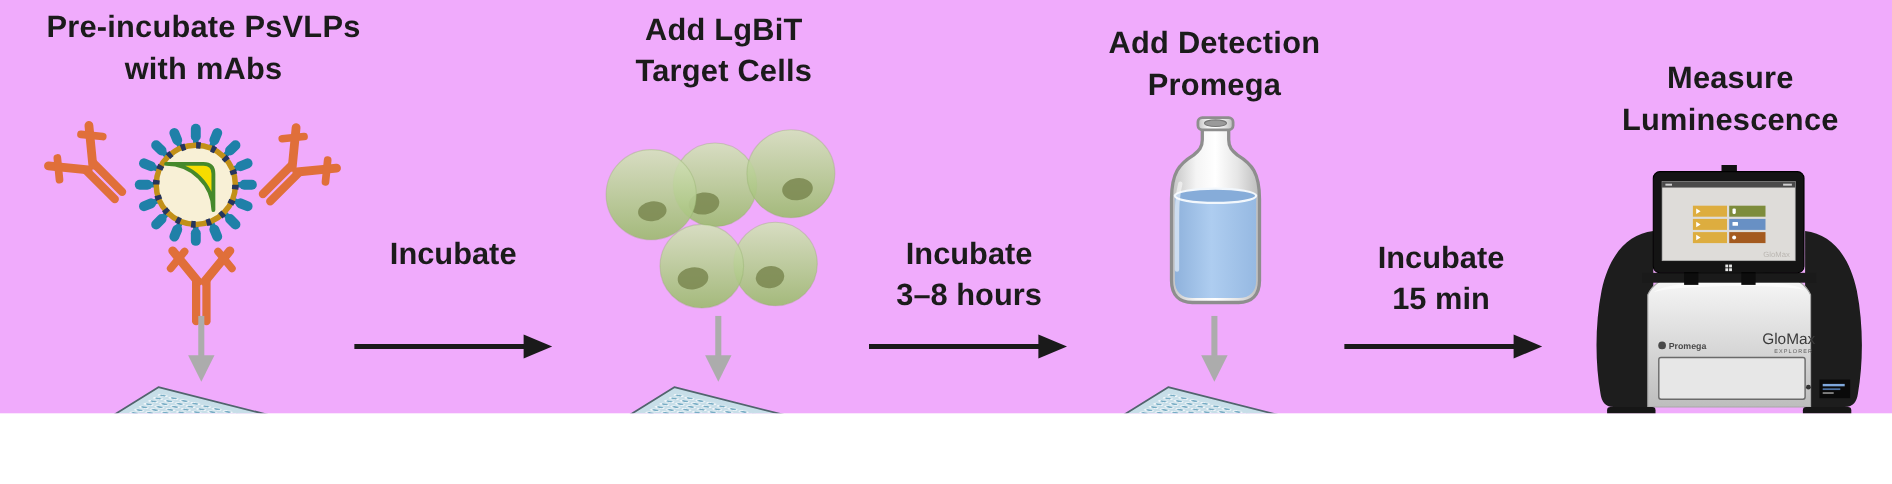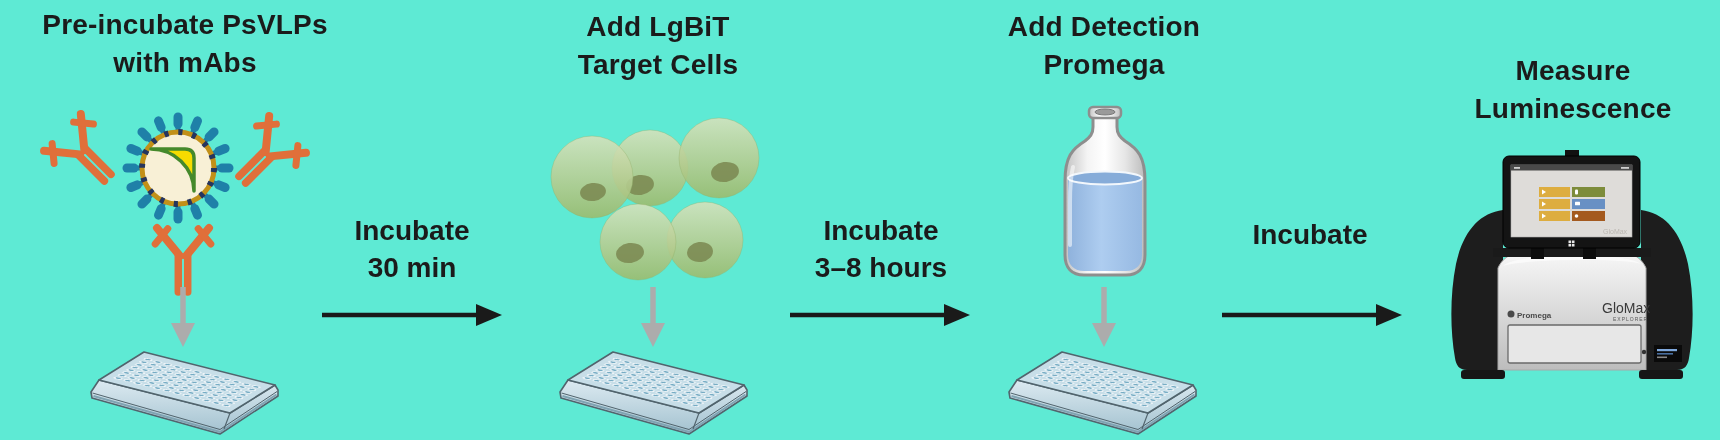--- a/index.html
+++ b/index.html
@@ -1,16 +1,16 @@
 <!DOCTYPE html>
 <html><head>
 <meta charset="utf-8">
 <style>
   html,body{margin:0;padding:0;background:#fff;}
-  #canvas{position:relative;width:1720px;height:440px;background:#5eead4;overflow:hidden;
+  #canvas{position:relative;width:1720px;height:376px;background:#f0abfc;overflow:hidden;
           font-family:"Liberation Sans","DejaVu Sans",sans-serif;}
   .step-title{position:absolute;width:400px;text-align:center;
               font-weight:700;font-size:28px;line-height:38px;color:#1b1b1b;letter-spacing:.2px;}
   .step-title span{display:block;}
   .trans-label{position:absolute;width:260px;text-align:center;
                font-weight:700;font-size:28px;line-height:37px;color:#1b1b1b;}
   .trans-label span{display:block;}
   .abs{position:absolute;}
   svg{display:block;overflow:visible;}
 </style>
@@ -127,21 +127,20 @@
       </svg>
     <svg class="abs" style="left:87px;top:335px" width="200" height="105">
         <use href="#sym-plate"></use>
       </svg>
   </div>
 
   
   <div style="display:contents">
     <div class="trans-label" style="left:282px;top:212px">
       <span>Incubate</span>
-      <span>30 min</span>
     </div>
     <svg class="abs" style="left:322px;top:301px" width="180" height="28">
         <use href="#sym-black-arrow"></use>
       </svg>
   </div>
 
   
   <div style="display:contents">
     <div class="step-title" style="left:458px;top:8px">
       <span>Add LgBiT</span>
@@ -185,21 +184,21 @@
       <span>Incubate</span>
       <span>3–8 hours</span>
     </div>
     <svg class="abs" style="left:790px;top:301px" width="180" height="28">
         <use href="#sym-black-arrow"></use>
       </svg>
   </div>
 
   
   <div style="display:contents">
-    <div class="step-title" style="left:904px;top:8px">
+    <div class="step-title" style="left:904px;top:20px">
       <span>Add Detection</span>
       <span>Promega</span>
     </div>
 
     <svg class="abs" style="left:1060px;top:105px" width="90" height="175" viewBox="0 0 90 175">
       <path d="M33,12 L33,22 C33,29 30,32 25,36 C12,44 5,52 5,76 L5,150 C5,163 12,170 24,170 L66,170
                C78,170 85,163 85,150 L85,76 C85,52 78,44 65,36 C60,32 57,29 57,22 L57,12 Z" fill="url(#glassGrad)" stroke="#8e8e8e" stroke-width="3" stroke-linejoin="round"></path>
       <path d="M8,73 L82,73 L82,150 C82,160 76,166 66,166 L24,166 C14,166 8,160 8,150 Z" fill="url(#liqGrad)"></path>
       <ellipse cx="45" cy="73" rx="37" ry="6.5" fill="#86acd9" stroke="#f2f7fc" stroke-width="2"></ellipse>
       <path d="M13,62 C10,74 10,84 10,98 L10,140" fill="none" stroke="#ffffff" stroke-width="4" stroke-linecap="round" opacity=".55"></path>
@@ -212,20 +211,21 @@
       </svg>
     <svg class="abs" style="left:1005px;top:335px" width="200" height="105">
         <use href="#sym-plate"></use>
       </svg>
   </div>
 
   
   <div style="display:contents">
     <div class="trans-label" style="left:1180px;top:216px">
       <span>Incubate</span>
+      <span>15 min</span>
     </div>
     <svg class="abs" style="left:1222px;top:301px" width="180" height="28">
         <use href="#sym-black-arrow"></use>
       </svg>
   </div>
 
   
   <div style="display:contents">
     <div class="step-title" style="left:1373px;top:52px">
       <span>Measure</span>

